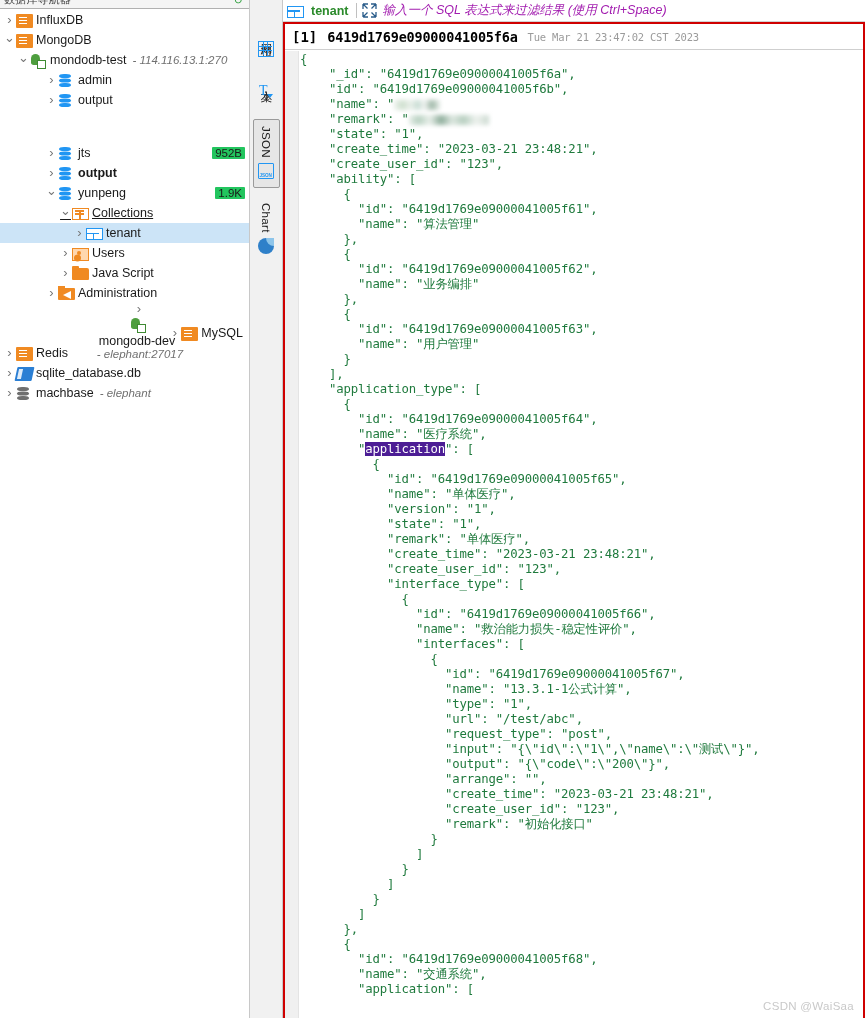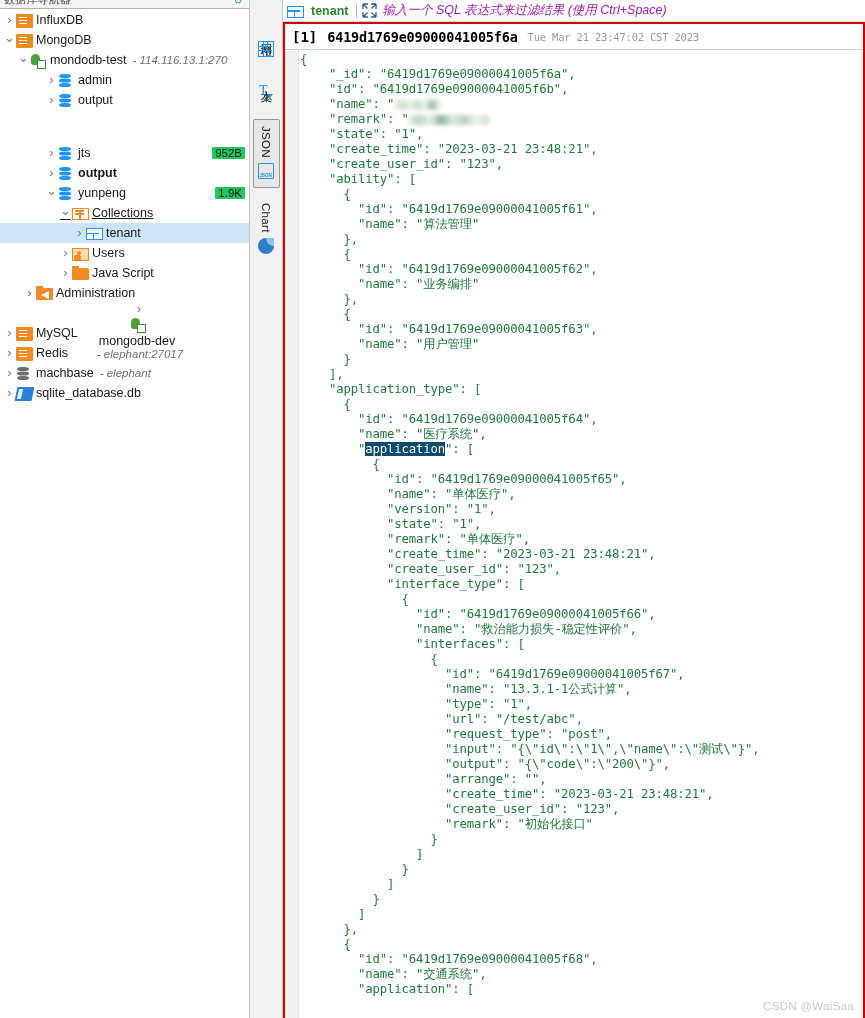--- a/index.html
+++ b/index.html
@@ -458,21 +458,21 @@
     font-family: "DejaVu Sans Mono", monospace;
     font-size: 12.3px;
     line-height: 15px;
     color: #1f7a3d;
     white-space: pre;
     padding-top: 1px;
     overflow: hidden;
     letter-spacing: -.15px;
   }      
   .code .sel {
-    background: #0c4a6e;
+    background: #4c1d95;
     color: #ffffff;
   }
   .blur {
     display: inline-block;
     vertical-align: -2px;
     border-radius: 1px;
     filter: blur(2.2px);
   }
   .blur.b1 {
     width: 46px; height: 10px;
@@ -559,51 +559,51 @@
         <div class="row" style="padding-left: 59px;">
           <span class="arrow right"></span>
           <span class="ic ic-users"></span>
           <span class="lbl">Users</span>
         </div>
         <div class="row" style="padding-left: 59px;">
           <span class="arrow right"></span>
           <span class="ic ic-folder"></span>
           <span class="lbl">Java Script</span>
         </div>
-        <div class="row" style="padding-left: 23px;">
+        <div class="row" style="padding-left: 45px;">
           <span class="arrow right"></span>
           <span class="ic ic-admin"></span>
           <span class="lbl">Administration</span>
         </div>
         <div class="row" style="padding-left: 31px; flex-direction: column;">
           <span class="arrow right"></span>
           <span class="ic ic-conn"></span>
           <span class="lbl">mongodb-dev</span>
           <span class="sub">- elephant:27017</span>
         </div>
-        <div class="row" style="padding-left: 3px;">
+        <div class="row" style="padding-left: 3px; justify-content: flex-end;">
           <span class="arrow right"></span>
           <span class="ic ic-db-orange"></span>
           <span class="lbl">MySQL</span>
         </div>
         <div class="row" style="padding-left: 3px;">
           <span class="arrow right"></span>
           <span class="ic ic-db-orange"></span>
           <span class="lbl">Redis</span>
+        </div>
+        <div class="row" style="padding-left: 3px;">
+          <span class="arrow right"></span>
+          <span class="ic ic-sqlite"></span>
+          <span class="lbl">sqlite_database.db</span>
         </div>
         <div class="row" style="padding-left: 3px;">
           <span class="arrow right"></span>
           <span class="ic ic-mach"></span>
           <span class="lbl">machbase</span>
           <span class="sub">- elephant</span>
-        </div>
-        <div class="row" style="padding-left: 3px;">
-          <span class="arrow right"></span>
-          <span class="ic ic-sqlite"></span>
-          <span class="lbl">sqlite_database.db</span>
         </div>
       </div>
   </div>
 
   <div id="vtabs">
       <div class="vtab">
         <span class="vico grid"></span>
         <span class="vlabel">网格</span>
       </div>
       <div class="vtab">

